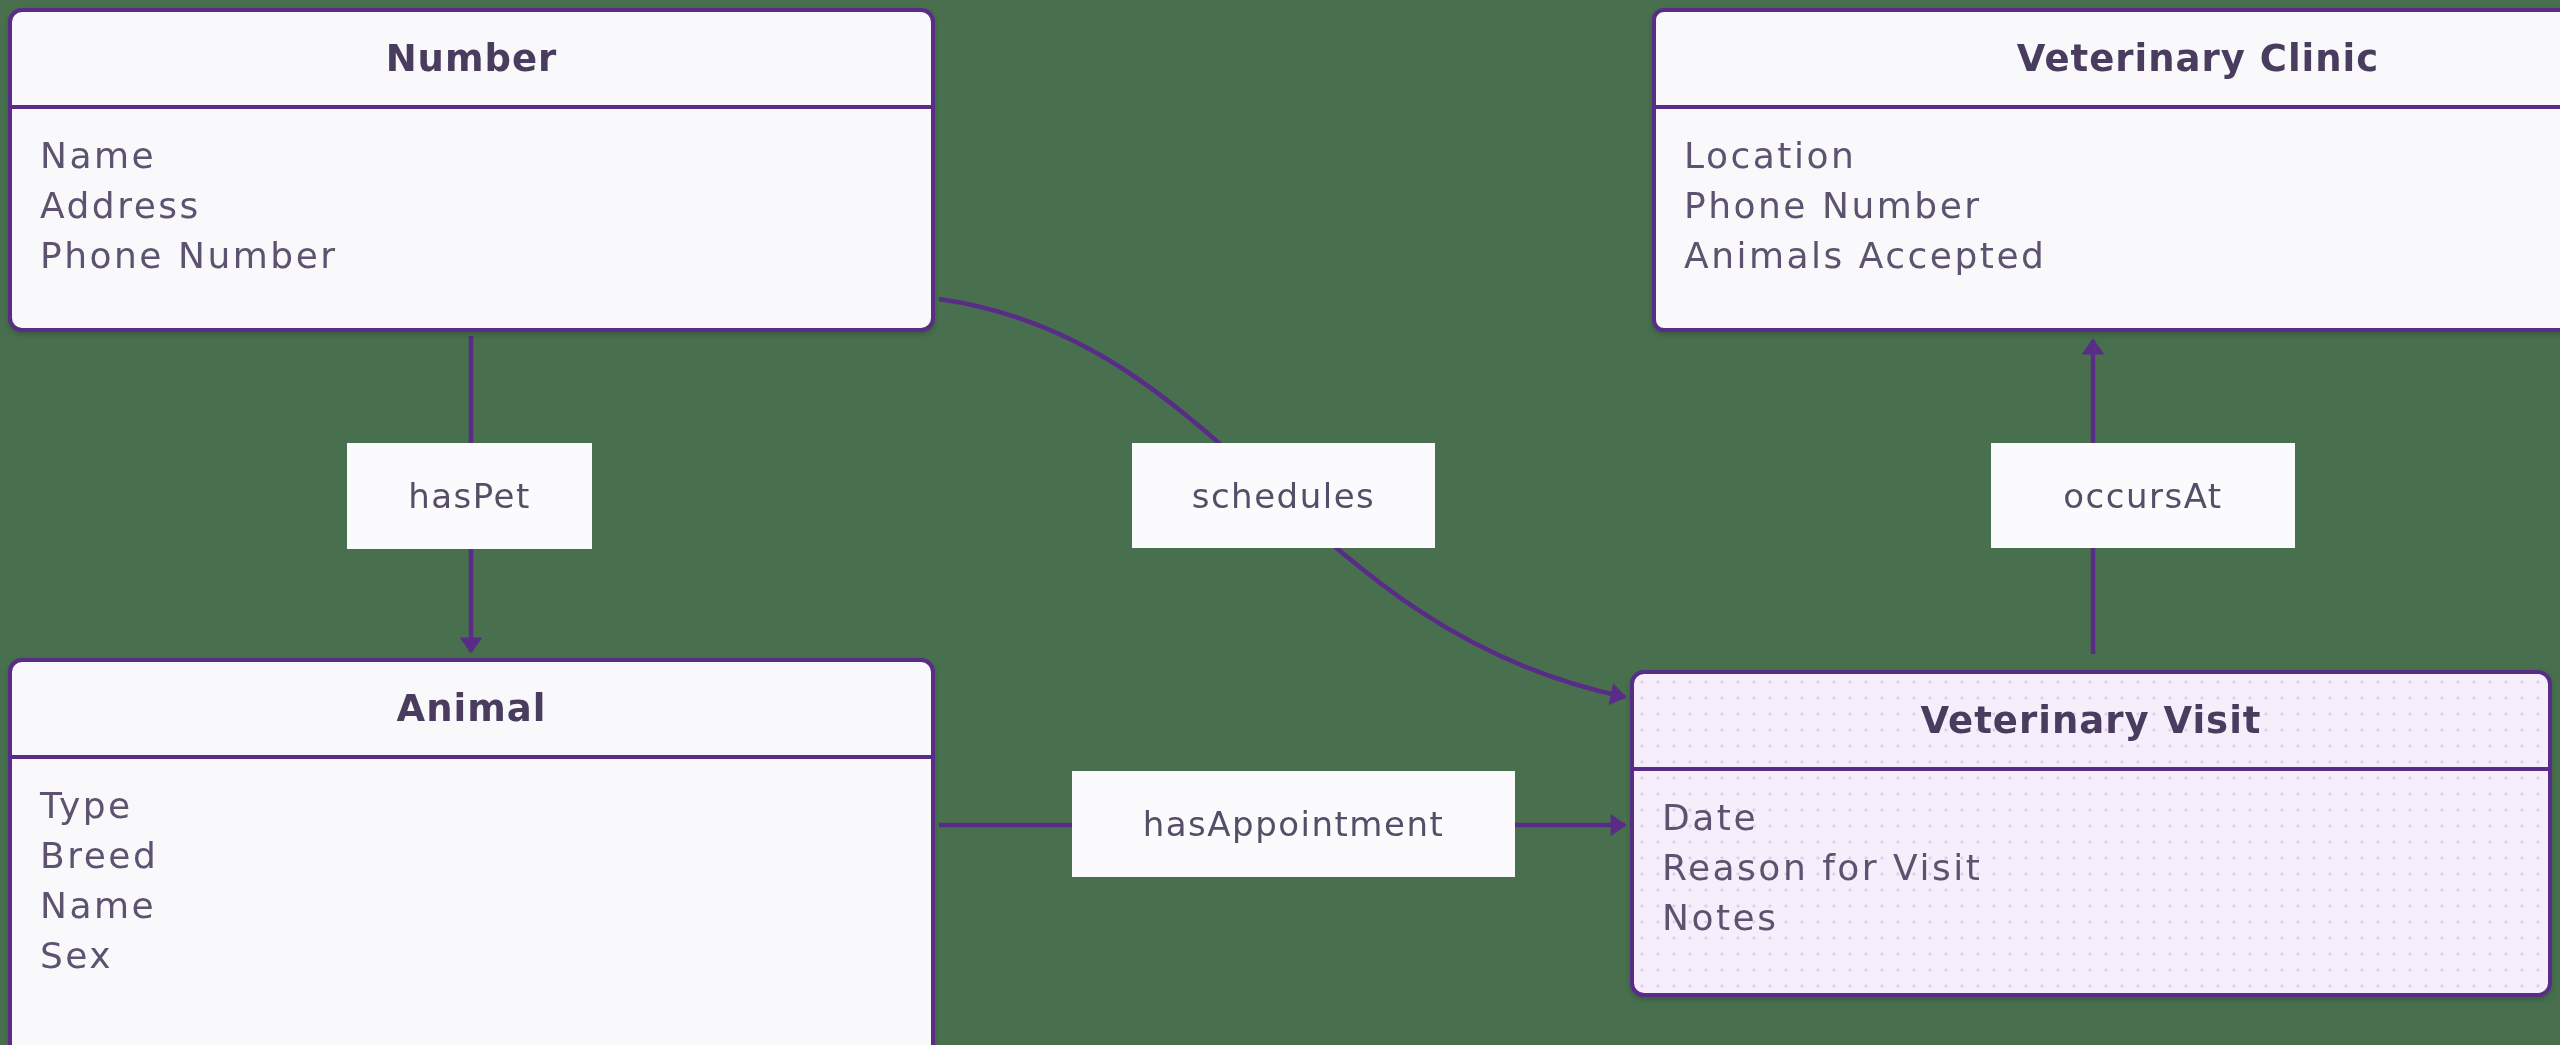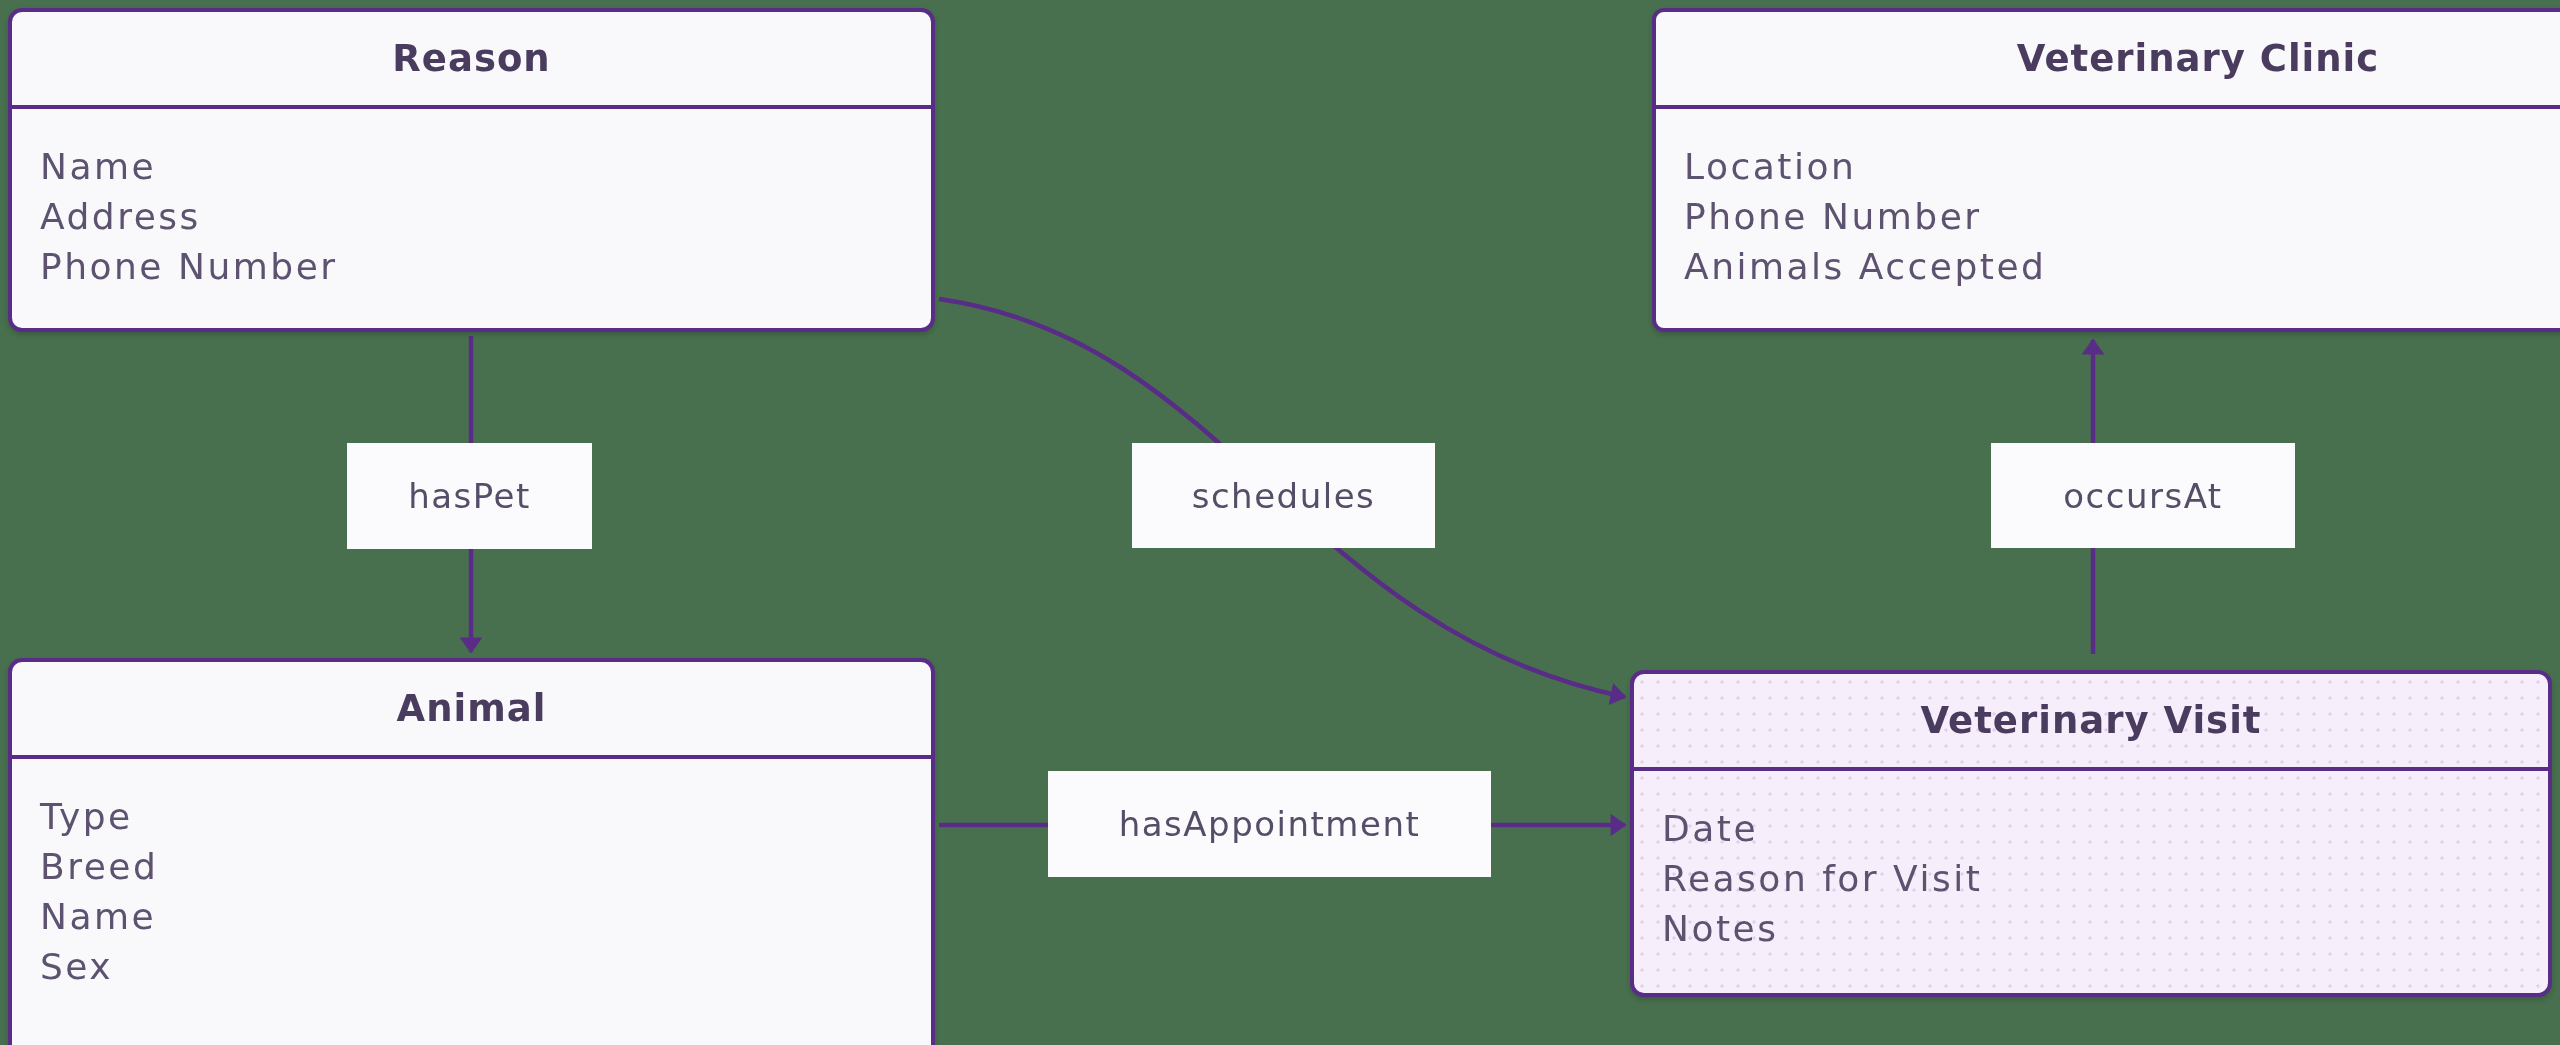--- a/index.html
+++ b/index.html
@@ -37,21 +37,21 @@
   }
   .entity-title {
     height: 97px;
     border-bottom: 4px solid var(--purple);
     display: flex; align-items: center; justify-content: center;
     font-size: 37px; font-weight: bold;
     letter-spacing: 1px;
     color: var(--title-color);
   }
   .entity-body {
-    padding: 32px 10px 0 28px;
+    padding: 21px 10px 0 28px;
     font-size: 36px;
     letter-spacing: 2.5px;
     color: var(--attr-color);
   }
   .attr { height: 50px; display: flex; align-items: center; }
   #entity-owner  { left: 8px;    top: 8px;   width: 927px; height: 324px; }
   #entity-clinic { left: 1652px; top: 8px;   width: 1092px; height: 324px; border-radius: 12px; }
   #entity-animal { left: 8px;    top: 658px; width: 927px; height: 494px; }
   #entity-visit  {
     left: 1630px; top: 658px; width: 922px; height: 327px;
@@ -64,41 +64,41 @@
     position: absolute;
     background: var(--label-bg);
     color: var(--label-color);
     display: flex; align-items: center; justify-content: center;
     font-size: 34px;
     letter-spacing: 1.5px;
   }
   #label-haspet         { left: 347px;  top: 443px; width: 245px; height: 106px; }
   #label-schedules      { left: 1132px; top: 443px; width: 303px; height: 105px; }
   #label-occursat       { left: 1991px; top: 443px; width: 304px; height: 105px; }
-  #label-hasappointment { left: 1048px; top: 771px; width: 443px; height: 106px; }
+  #label-hasappointment { left: 1072px; top: 771px; width: 443px; height: 106px; }
 </style>
 </head>
 <body>
 
 <div class="canvas">
 
   <svg class="connectors" viewBox="0 0 2560 1045">
     <defs>
       <marker id="arrow" viewBox="0 0 10 14" refX="9" refY="7" markerWidth="3.6" markerHeight="5" orient="auto-start-reverse">
         <path d="M0,0 L10,7 L0,14 z" fill="#582c87"></path>
       </marker>
     </defs>
     <path d="M471,336 L471,652" stroke="#582c87" stroke-width="4.5" fill="none" marker-end="url(#arrow)"></path>
     <path d="M939,299 C1230,340 1300,630 1625,697" stroke="#582c87" stroke-width="4.5" fill="none" marker-end="url(#arrow)"></path>
     <path d="M2093,654 L2093,340" stroke="#582c87" stroke-width="4.5" fill="none" marker-end="url(#arrow)"></path>
     <path d="M939,825 L1625,825" stroke="#582c87" stroke-width="4.5" fill="none" marker-end="url(#arrow)"></path>
   </svg>
 
   <div class="entity" id="entity-owner">
-    <div class="entity-title">Reason</div>
+    <div class="entity-title">Number</div>
     <div class="entity-body">
       <div class="attr">Name</div>
       <div class="attr">Address</div>
       <div class="attr">Phone Number</div>
     </div>
   </div>
 
   <div class="entity" id="entity-clinic">
     <div class="entity-title">Veterinary Clinic</div>
     <div class="entity-body">

